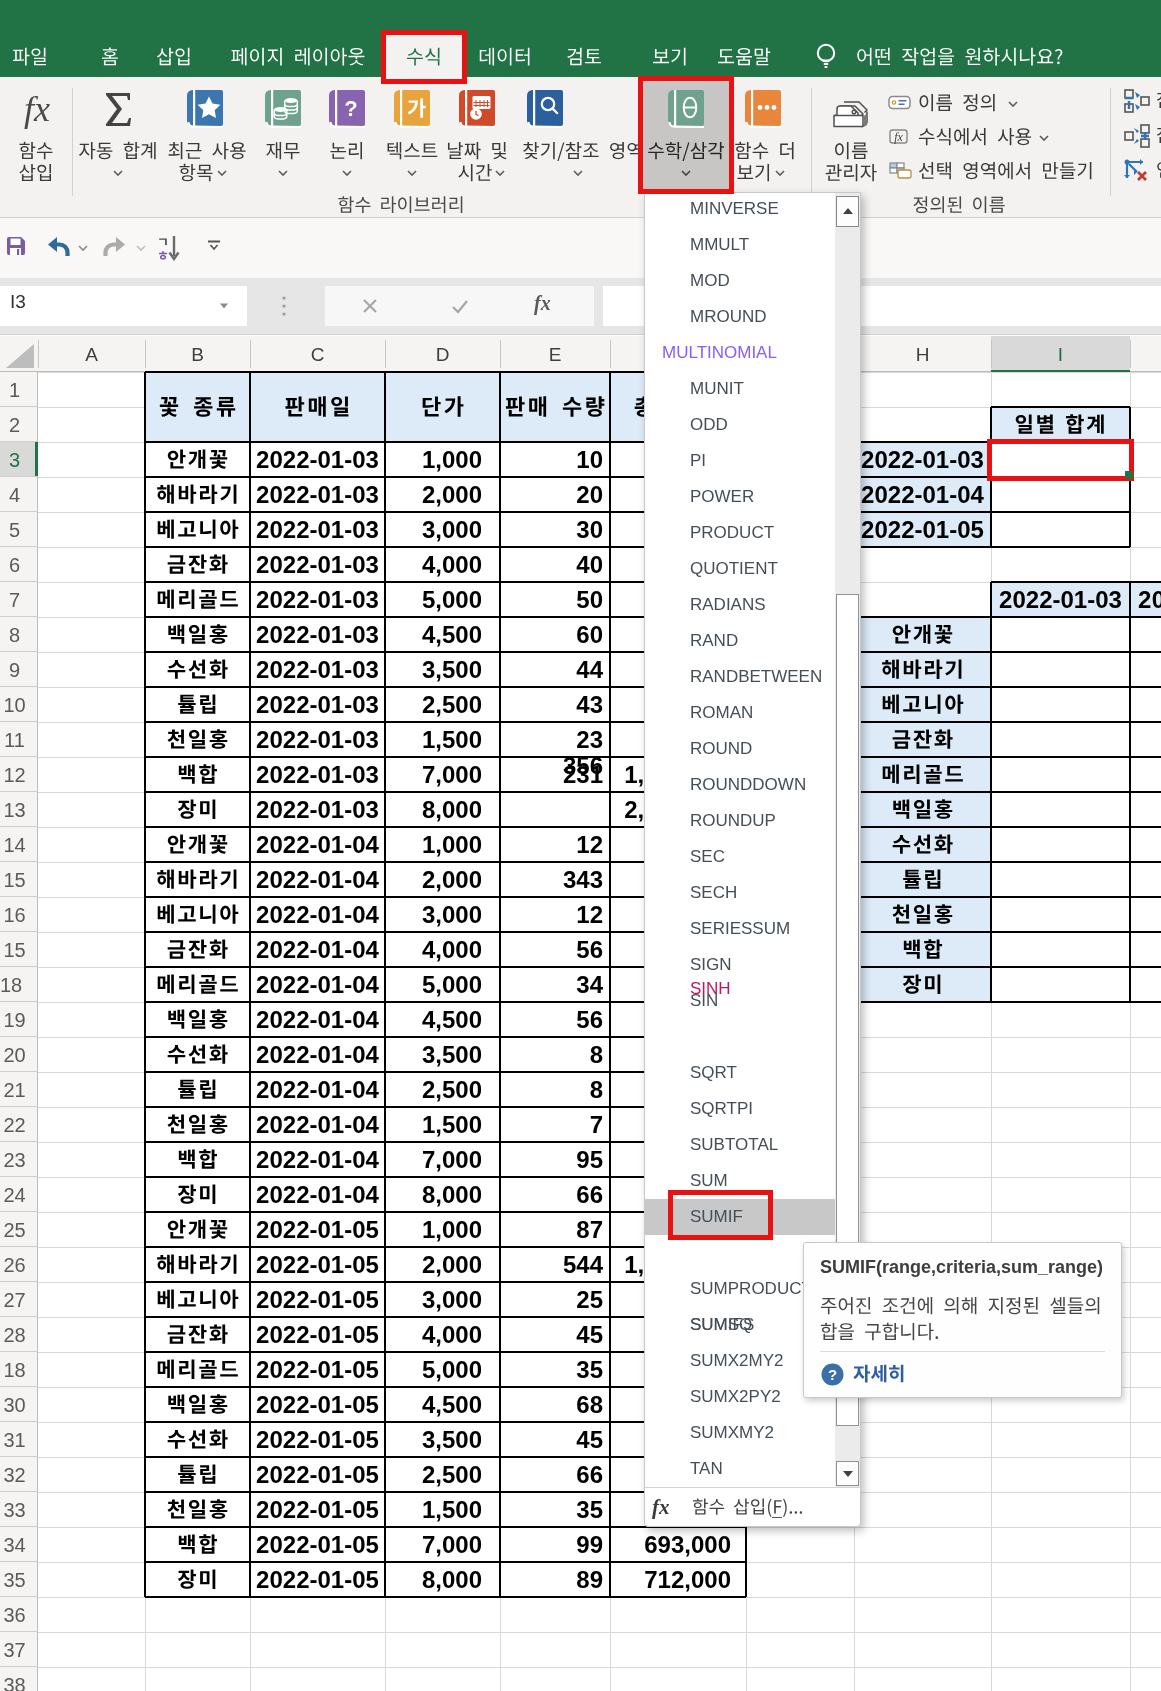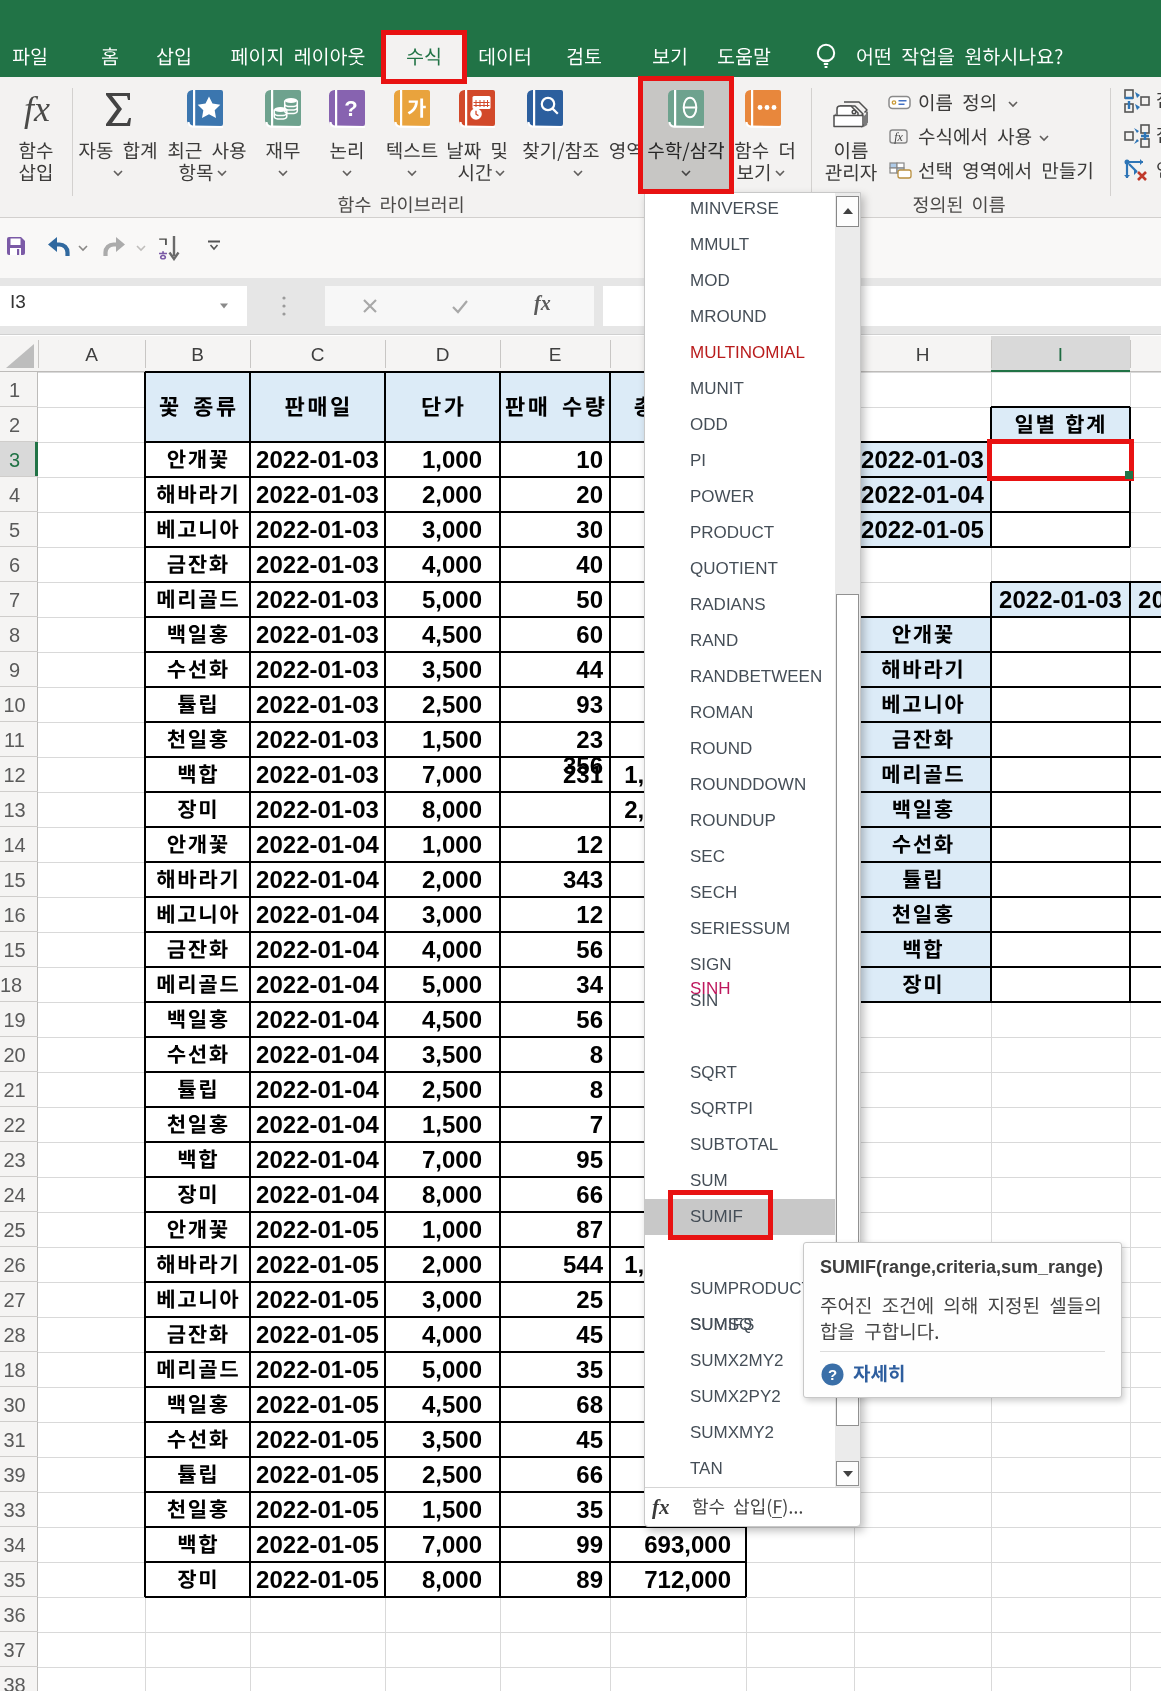--- a/index.html
+++ b/index.html
@@ -463,21 +463,21 @@
 <div style="position:absolute;left:0;top:1289px;width:29px;text-align:center;font:20px 'Liberation Sans';color:#5a5a5a">27</div>
 <div style="position:absolute;left:0;top:1316px;width:38px;height:1px;background:#cfcdcb"></div>
 <div style="position:absolute;left:0;top:1324px;width:29px;text-align:center;font:20px 'Liberation Sans';color:#5a5a5a">28</div>
 <div style="position:absolute;left:0;top:1351px;width:38px;height:1px;background:#cfcdcb"></div>
 <div style="position:absolute;left:0;top:1359px;width:29px;text-align:center;font:20px 'Liberation Sans';color:#5a5a5a">18</div>
 <div style="position:absolute;left:0;top:1386px;width:38px;height:1px;background:#cfcdcb"></div>
 <div style="position:absolute;left:0;top:1394px;width:29px;text-align:center;font:20px 'Liberation Sans';color:#5a5a5a">30</div>
 <div style="position:absolute;left:0;top:1421px;width:38px;height:1px;background:#cfcdcb"></div>
 <div style="position:absolute;left:0;top:1429px;width:29px;text-align:center;font:20px 'Liberation Sans';color:#5a5a5a">31</div>
 <div style="position:absolute;left:0;top:1456px;width:38px;height:1px;background:#cfcdcb"></div>
-<div style="position:absolute;left:0;top:1464px;width:29px;text-align:center;font:20px 'Liberation Sans';color:#5a5a5a">39</div>
+<div style="position:absolute;left:0;top:1464px;width:29px;text-align:center;font:20px 'Liberation Sans';color:#5a5a5a">32</div>
 <div style="position:absolute;left:0;top:1491px;width:38px;height:1px;background:#cfcdcb"></div>
 <div style="position:absolute;left:0;top:1499px;width:29px;text-align:center;font:20px 'Liberation Sans';color:#5a5a5a">33</div>
 <div style="position:absolute;left:0;top:1526px;width:38px;height:1px;background:#cfcdcb"></div>
 <div style="position:absolute;left:0;top:1534px;width:29px;text-align:center;font:20px 'Liberation Sans';color:#5a5a5a">34</div>
 <div style="position:absolute;left:0;top:1561px;width:38px;height:1px;background:#cfcdcb"></div>
 <div style="position:absolute;left:0;top:1569px;width:29px;text-align:center;font:20px 'Liberation Sans';color:#5a5a5a">35</div>
 <div style="position:absolute;left:0;top:1596px;width:38px;height:1px;background:#cfcdcb"></div>
 <div style="position:absolute;left:0;top:1604px;width:29px;text-align:center;font:20px 'Liberation Sans';color:#5a5a5a">36</div>
 <div style="position:absolute;left:0;top:1631px;width:38px;height:1px;background:#cfcdcb"></div>
 <div style="position:absolute;left:0;top:1639px;width:29px;text-align:center;font:20px 'Liberation Sans';color:#5a5a5a">37</div>
@@ -555,21 +555,21 @@
 <div style="position:absolute;left:250px;top:617px;width:135px;height:35px;white-space:nowrap;display:flex;align-items:center;justify-content:center;font:bold 24px 'Liberation Sans';color:#000">2022-01-03</div>
 <div style="position:absolute;left:385px;top:617px;width:97px;height:35px;display:flex;align-items:center;justify-content:flex-end;font:bold 24px 'Liberation Sans';color:#000">4,500</div>
 <div style="position:absolute;left:500px;top:617px;width:103px;height:35px;display:flex;align-items:center;justify-content:flex-end;font:bold 24px 'Liberation Sans';color:#000">60</div>
 <div style="position:absolute;left:610px;top:617px;width:121px;height:35px;display:flex;align-items:center;justify-content:flex-end;font:bold 24px 'Liberation Sans';color:#000">270,000</div>
 <div style="position:absolute;left:250px;top:652px;width:135px;height:35px;white-space:nowrap;display:flex;align-items:center;justify-content:center;font:bold 24px 'Liberation Sans';color:#000">2022-01-03</div>
 <div style="position:absolute;left:385px;top:652px;width:97px;height:35px;display:flex;align-items:center;justify-content:flex-end;font:bold 24px 'Liberation Sans';color:#000">3,500</div>
 <div style="position:absolute;left:500px;top:652px;width:103px;height:35px;display:flex;align-items:center;justify-content:flex-end;font:bold 24px 'Liberation Sans';color:#000">44</div>
 <div style="position:absolute;left:610px;top:652px;width:121px;height:35px;display:flex;align-items:center;justify-content:flex-end;font:bold 24px 'Liberation Sans';color:#000">154,000</div>
 <div style="position:absolute;left:250px;top:687px;width:135px;height:35px;white-space:nowrap;display:flex;align-items:center;justify-content:center;font:bold 24px 'Liberation Sans';color:#000">2022-01-03</div>
 <div style="position:absolute;left:385px;top:687px;width:97px;height:35px;display:flex;align-items:center;justify-content:flex-end;font:bold 24px 'Liberation Sans';color:#000">2,500</div>
-<div style="position:absolute;left:500px;top:687px;width:103px;height:35px;display:flex;align-items:center;justify-content:flex-end;font:bold 24px 'Liberation Sans';color:#000">93</div>
+<div style="position:absolute;left:500px;top:687px;width:103px;height:35px;display:flex;align-items:center;justify-content:flex-end;font:bold 24px 'Liberation Sans';color:#000">43</div>
 <div style="position:absolute;left:610px;top:687px;width:121px;height:35px;display:flex;align-items:center;justify-content:flex-end;font:bold 24px 'Liberation Sans';color:#000">157,500</div>
 <div style="position:absolute;left:250px;top:722px;width:135px;height:35px;white-space:nowrap;display:flex;align-items:center;justify-content:center;font:bold 24px 'Liberation Sans';color:#000">2022-01-03</div>
 <div style="position:absolute;left:385px;top:722px;width:97px;height:35px;display:flex;align-items:center;justify-content:flex-end;font:bold 24px 'Liberation Sans';color:#000">1,500</div>
 <div style="position:absolute;left:500px;top:722px;width:103px;height:35px;display:flex;align-items:center;justify-content:flex-end;font:bold 24px 'Liberation Sans';color:#000">23</div>
 <div style="position:absolute;left:610px;top:722px;width:121px;height:35px;display:flex;align-items:center;justify-content:flex-end;font:bold 24px 'Liberation Sans';color:#000">34,500</div>
 <div style="position:absolute;left:250px;top:757px;width:135px;height:35px;white-space:nowrap;display:flex;align-items:center;justify-content:center;font:bold 24px 'Liberation Sans';color:#000">2022-01-03</div>
 <div style="position:absolute;left:385px;top:757px;width:97px;height:35px;display:flex;align-items:center;justify-content:flex-end;font:bold 24px 'Liberation Sans';color:#000">7,000</div>
 <div style="position:absolute;left:500px;top:757px;width:103px;height:35px;display:flex;align-items:center;justify-content:flex-end;font:bold 24px 'Liberation Sans';color:#000">231</div>
 <div style="position:absolute;left:610px;top:757px;width:121px;height:35px;display:flex;align-items:center;justify-content:flex-end;font:bold 24px 'Liberation Sans';color:#000">1,617,000</div>
 <div style="position:absolute;left:250px;top:792px;width:135px;height:35px;white-space:nowrap;display:flex;align-items:center;justify-content:center;font:bold 24px 'Liberation Sans';color:#000">2022-01-03</div>
@@ -741,21 +741,21 @@
 <div style="position:absolute;left:854px;top:861.25px;width:307px;height:1.5px;background:#000"></div>
 <div style="position:absolute;left:854px;top:896.25px;width:307px;height:1.5px;background:#000"></div>
 <div style="position:absolute;left:854px;top:931.25px;width:307px;height:1.5px;background:#000"></div>
 <div style="position:absolute;left:854px;top:966.25px;width:307px;height:1.5px;background:#000"></div>
 <div style="position:absolute;left:854px;top:1001.25px;width:307px;height:1.5px;background:#000"></div>
 <div style="position:absolute;left:644px;top:192px;width:217px;height:1335px;background:#fff;border:1px solid #c8c8c8;border-radius:0 0 4px 4px;box-shadow:3px 4px 8px rgba(0,0,0,0.25);z-index:20"></div>
 <div style="position:absolute;left:690px;top:191px;height:36px;display:flex;align-items:center;font:17px 'Liberation Sans';color:#454e57;z-index:22">MINVERSE</div>
 <div style="position:absolute;left:690px;top:227px;height:36px;display:flex;align-items:center;font:17px 'Liberation Sans';color:#454e57;z-index:22">MMULT</div>
 <div style="position:absolute;left:690px;top:263px;height:36px;display:flex;align-items:center;font:17px 'Liberation Sans';color:#454e57;z-index:22">MOD</div>
 <div style="position:absolute;left:690px;top:299px;height:36px;display:flex;align-items:center;font:17px 'Liberation Sans';color:#454e57;z-index:22">MROUND</div>
-<div style="position:absolute;left:690px;top:335px;height:36px;display:flex;align-items:center;font:17px 'Liberation Sans';color:#b91c1c;z-index:22">MULTINOMIAL</div>
+<div style="position:absolute;left:662px;top:335px;height:36px;display:flex;align-items:center;font:17px 'Liberation Sans';color:#8b5cf6;z-index:22">MULTINOMIAL</div>
 <div style="position:absolute;left:690px;top:371px;height:36px;display:flex;align-items:center;font:17px 'Liberation Sans';color:#454e57;z-index:22">MUNIT</div>
 <div style="position:absolute;left:690px;top:407px;height:36px;display:flex;align-items:center;font:17px 'Liberation Sans';color:#454e57;z-index:22">ODD</div>
 <div style="position:absolute;left:690px;top:443px;height:36px;display:flex;align-items:center;font:17px 'Liberation Sans';color:#454e57;z-index:22">PI</div>
 <div style="position:absolute;left:690px;top:479px;height:36px;display:flex;align-items:center;font:17px 'Liberation Sans';color:#454e57;z-index:22">POWER</div>
 <div style="position:absolute;left:690px;top:515px;height:36px;display:flex;align-items:center;font:17px 'Liberation Sans';color:#454e57;z-index:22">PRODUCT</div>
 <div style="position:absolute;left:690px;top:551px;height:36px;display:flex;align-items:center;font:17px 'Liberation Sans';color:#454e57;z-index:22">QUOTIENT</div>
 <div style="position:absolute;left:690px;top:587px;height:36px;display:flex;align-items:center;font:17px 'Liberation Sans';color:#454e57;z-index:22">RADIANS</div>
 <div style="position:absolute;left:690px;top:623px;height:36px;display:flex;align-items:center;font:17px 'Liberation Sans';color:#454e57;z-index:22">RAND</div>
 <div style="position:absolute;left:690px;top:659px;height:36px;display:flex;align-items:center;font:17px 'Liberation Sans';color:#454e57;z-index:22">RANDBETWEEN</div>
 <div style="position:absolute;left:690px;top:695px;height:36px;display:flex;align-items:center;font:17px 'Liberation Sans';color:#454e57;z-index:22">ROMAN</div>

